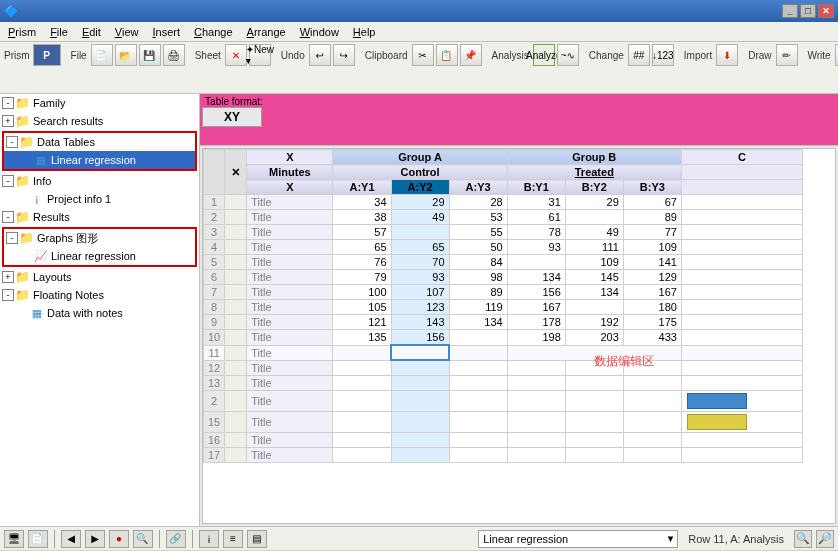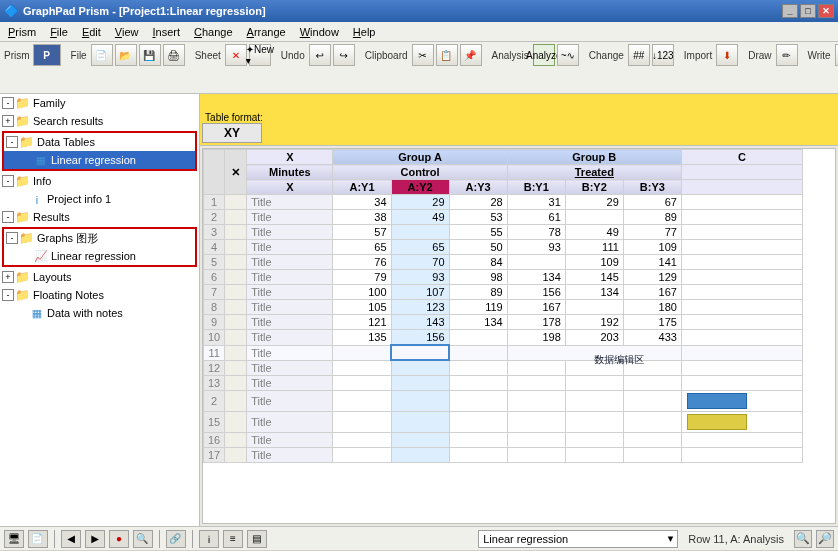--- a/index.html
+++ b/index.html
@@ -133,24 +133,24 @@
     .content-area {
       flex: 1;
       background: #e8e8e0;
       overflow: hidden;
       display: flex;
       flex-direction: column;
     }
 
     
     .table-format-bar {
-      background: #fde047;
+      background: #ec4899;
       border-bottom: 1px solid #c0c0c0;
       display: flex;
-      align-items: flex-end;
+      align-items: flex-start;
       padding: 2px;
       height: 52px;
     }
     .format-box {
       border: 1px solid #a0a0a0;
       background: #e8e8e8;
       padding: 2px 4px;
       font-size: 10px;
       margin-right: 4px;
       text-align: center;
@@ -185,21 +185,21 @@
     .header-group-b { background: linear-gradient(to bottom, #c8d8f8, #b8c8e8) !important; }
     .col-minutes { background: linear-gradient(to bottom, #e8e8f8, #d8d8e8); }
     .col-control { background: linear-gradient(to bottom, #e8f8e8, #d8e8d8); text-align: center; }
     .col-treated { background: linear-gradient(to bottom, #e8f8e8, #d8e8d8); text-align: center; text-decoration: underline; }
     .row-num { background: #e8e8e8; text-align: center; color: #808080; width: 20px; }
     .cell-title { color: #808080; }
     .cell-num { text-align: right; }
     .cell-ay2 { background: #ddeeff; }
     .cell-edit { background: #c8e8ff; border: 2px solid #4488cc !important; }
     .row-11 td { background: #f8f8ff; }
-    .red-text { color: #0f172a; font-size: 10px; }
+    .red-text { color: #ef4444; font-size: 12px; }
     .col-x { background: #f0f0f8; }
 
     
     .status-bar {
       background: #f0f0ea;
       border-top: 1px solid #c0c0c0;
       height: 24px;
       display: flex;
       align-items: center;
       padding: 0 4px;
@@ -247,21 +247,20 @@
       border: 2px solid #cc0000;
       margin: 1px 2px;
     }
   </style>
 </head>
 <body>
 
 <div class="title-bar">
   <div class="title-bar-left">
     <span style="font-size:12px;">🔷</span>
-    <span>GraphPad Prism - [Project1:Linear regression]</span>
   </div>
   <div class="title-bar-right">
     <div class="title-btn">_</div>
     <div class="title-btn">□</div>
     <div class="title-btn close">✕</div>
   </div>
 </div>
 
 <div class="menu-bar">
   <span class="menu-item"><u>P</u>rism</span>
@@ -425,21 +424,21 @@
           </tr>
           <tr>
             <th class="col-minutes"><span>Minutes</span></th>
             <th colspan="3" class="col-control"><span>Control</span></th>
             <th colspan="3" class="col-treated"><span>Treated</span></th>
             <th style="background:#e8e8f8;"></th>
           </tr>
           <tr>
             <th class="col-x"><span>X</span></th>
             <th><span>A:Y1</span></th>
-            <th style="background:#be185d;"><span>A:Y2</span></th>
+            <th style="background:#0369a1;"><span>A:Y2</span></th>
             <th><span>A:Y3</span></th>
             <th><span>B:Y1</span></th>
             <th><span>B:Y2</span></th>
             <th><span>B:Y3</span></th>
             <th style="background:#e8e8f8;"></th>
           </tr>
         </thead>
         <tbody id="table-body">
         <tr>
               <td class="row-num">1</td>

